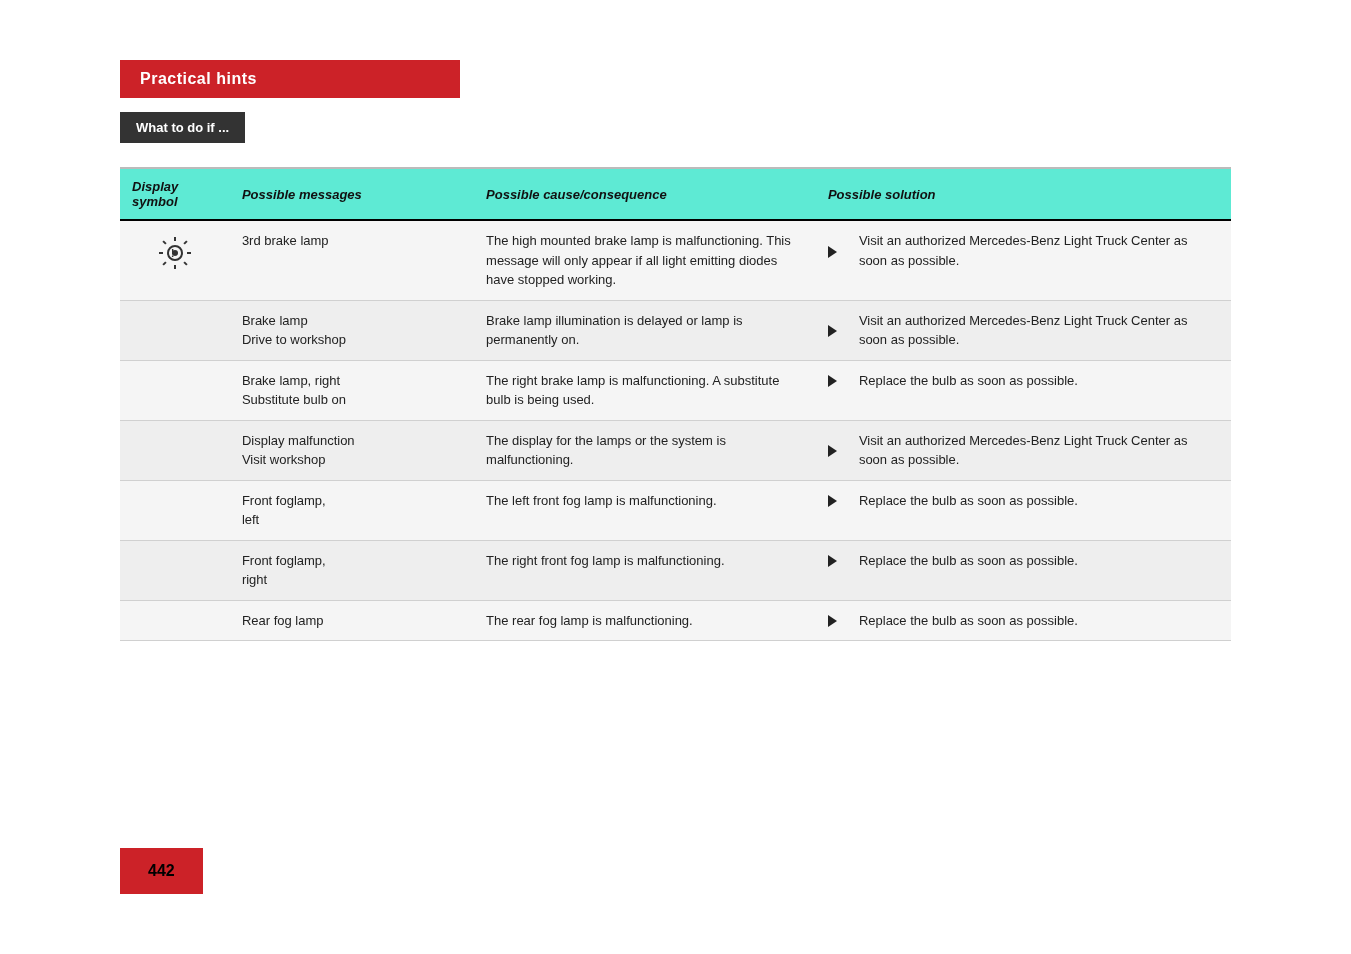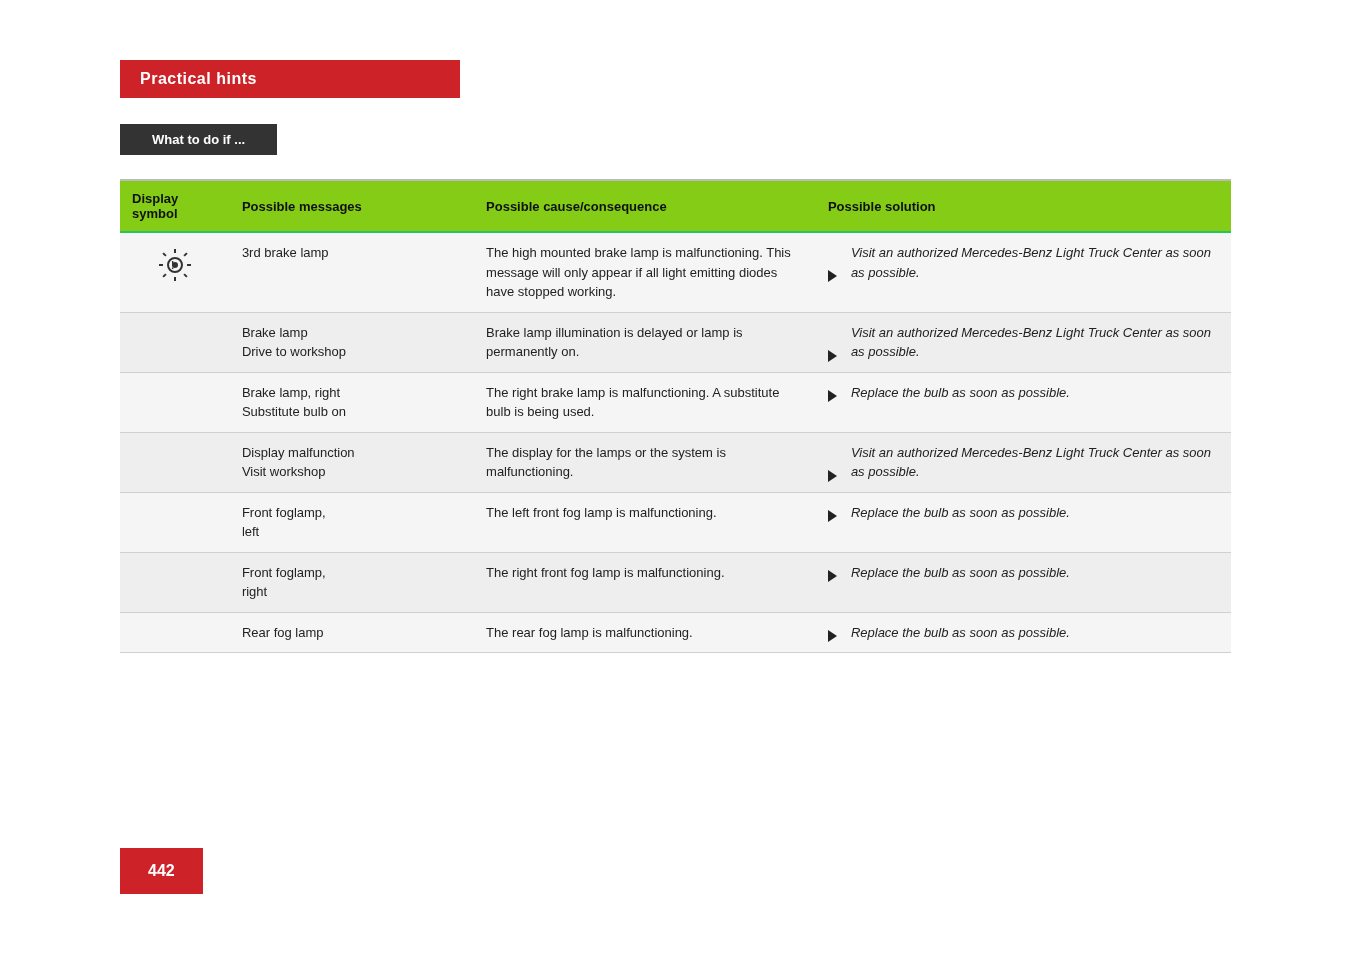--- a/index.html
+++ b/index.html
@@ -31,42 +31,43 @@
 
     .practical-hints-bar span {
       color: #fff;
       font-weight: bold;
       font-size: 16px;
       letter-spacing: 0.5px;
     }
 
     .what-to-do {
       background: #333;
-      padding: 8px 32px;
+      padding: 8px 16px;
       display: inline-block;
-      margin-top: 16px;
+      margin-top: 4px;
     }
 
     .what-to-do span {
       color: #fff;
       font-weight: bold;
       font-size: 13px;
     }
 
     
     .main-table {
       width: 100%;
       border-collapse: collapse;
       margin-top: 24px;
     }
 
     .main-table thead tr {
-      background: #84cc16;
+      background: #5eead4;
       border-top: 2px solid #bbb;
-      border-bottom: 2px solid #22c55e;
+      border-bottom: 2px solid #000000;
+      font-style: italic;
     }
 
     .main-table thead th {
       padding: 10px 12px;
       text-align: left;
       font-weight: bold;
       font-size: 13px;
       color: #111;
     }
 
@@ -122,37 +123,36 @@
       border-top: 6px solid transparent;
       border-bottom: 6px solid transparent;
       border-left: 9px solid #222;
       margin-right: 6px;
       flex-shrink: 0;
       margin-top: 2px;
     }
 
     .solution-cell {
       display: flex;
-      align-items: flex-end;
-      gap: 8px;
-      font-style: italic;
+      align-items: center;
+      gap: 16px;
     }
 
     .msg-monospace {
       font-family: Liberation Sans, sans-serif;
       font-size: 12.5px;
     }
 
     
     .page-number-box {
       position: fixed;
       bottom: 60px;
       left: 120px;
       background: #cc2228;
-      color: #ffffff;
+      color: #000000;
       font-weight: bold;
       font-size: 16px;
       padding: 14px 28px;
       min-width: 80px;
       text-align: center;
     }
   </style>
 </head>
 <body>
 

